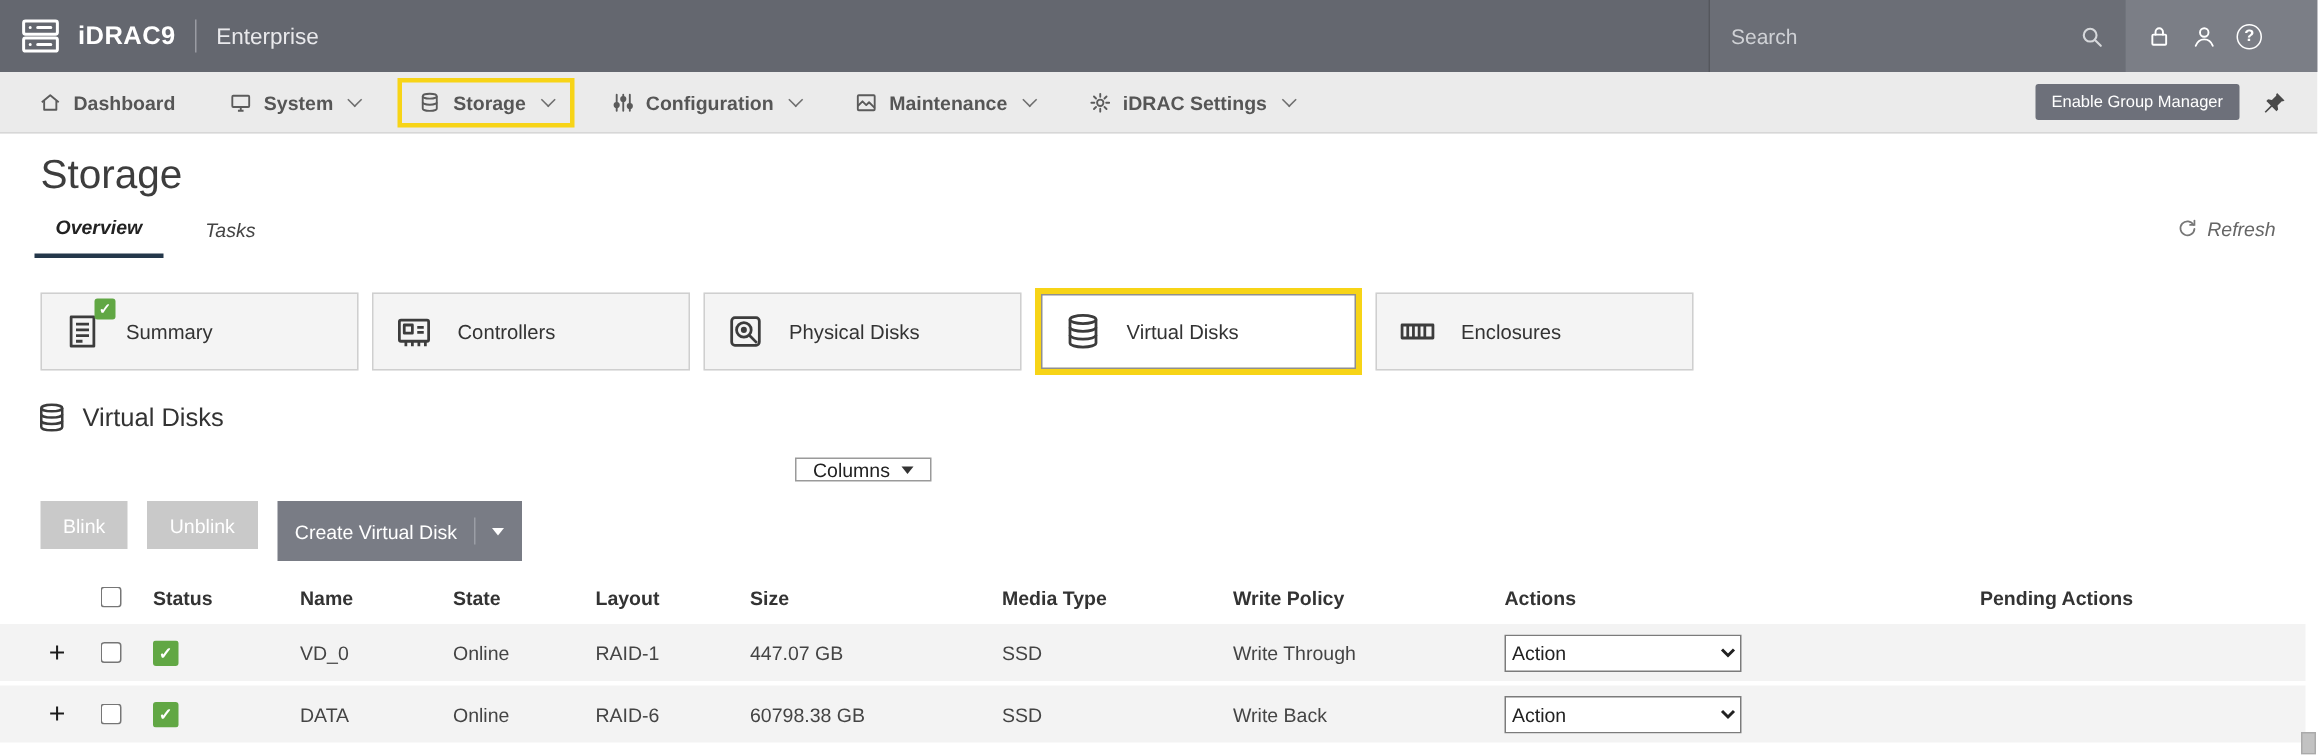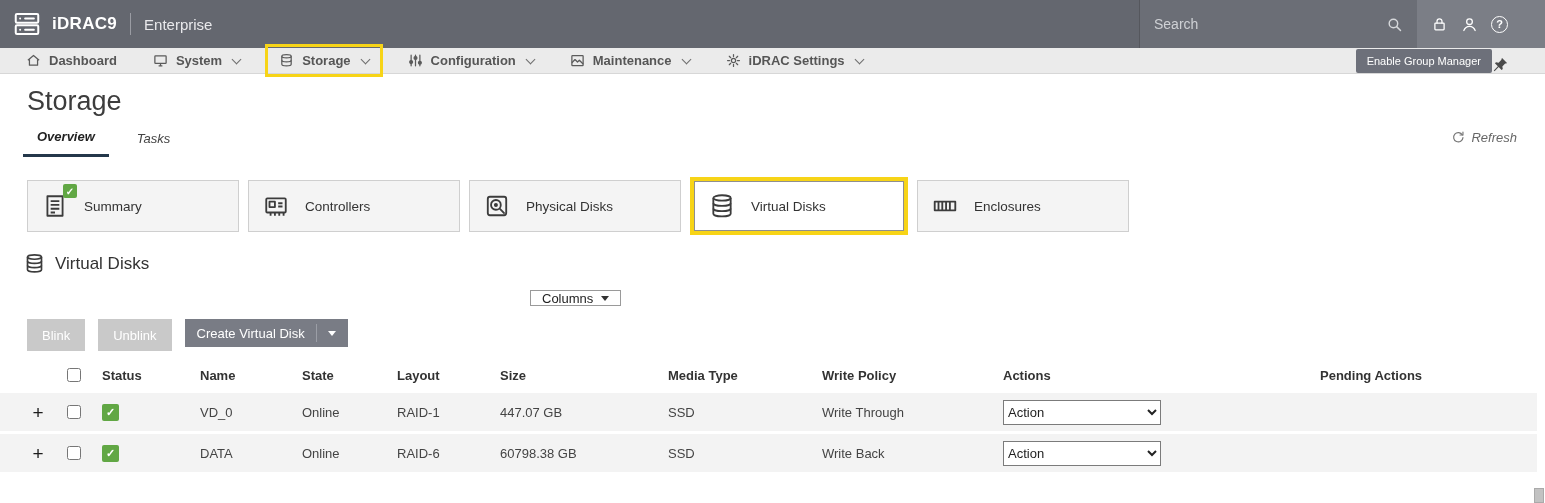--- a/index.html
+++ b/index.html
@@ -21,27 +21,27 @@
   .header-search { width:278px; background:#6b6e76; border-left:1px solid #55575d; display:flex; align-items:center; padding:0 14px; }
   .search-input { flex:1; background:transparent; border:none; outline:none; color:#eceef0; font-size:14px; font-family:inherit; }
   .search-input::placeholder { color:#cfd1d5; }
   .search-icon { width:17px; height:17px; color:#d6d8db; cursor:pointer; }
   .header-icons { width:128px; background:#7b7e86; display:flex; align-items:center; gap:13px; padding-left:14px; }
   .hicon { width:17px; height:17px; color:#fff; cursor:pointer; }
   .help-circle { width:17px; height:17px; border:1.6px solid #fff; border-radius:50%; color:#fff;
                  font-size:11px; font-weight:bold; display:flex; align-items:center; justify-content:center; cursor:pointer; }
 
   
-  .nav-bar { height:26px; background:#ebebeb; border-bottom:1px solid #d7d7d7; display:flex; align-items:center; padding-left:26px; gap:36px; }
+  .nav-bar { height:41px; background:#ebebeb; border-bottom:1px solid #d7d7d7; display:flex; align-items:center; padding-left:26px; gap:36px; }
   .nav-item { display:flex; align-items:center; gap:8px; font-size:13px; font-weight:bold; color:#565656; cursor:pointer; white-space:nowrap; }
   .nav-item svg { width:15px; height:15px; color:#5b5b5b; }
   .chev { width:7px; height:7px; border-left:1.6px solid #6e6e6e; border-bottom:1.6px solid #6e6e6e;
           transform:rotate(-45deg); margin:-3px 0 0 3px; }
   .nav-highlight { border:3px solid var(--highlight-yellow); padding:6px 11px; margin:-6px -11px; }
-  .nav-right { margin-left:auto; display:flex; align-items:flex-end; padding-right:36px; }
+  .nav-right { margin-left:auto; display:flex; align-items:center; gap:15px; padding-right:20px; }
   .egm-btn { background:#6d707a; color:#fff; border:none; font-size:11px; padding:6px 11px; border-radius:2px; cursor:pointer; font-family:inherit; }
   .pin-icon { width:17px; height:17px; color:#4a4a4a; cursor:pointer; }
 
   
   .page-title { font-size:27px; font-weight:400; color:#3d3d3d; margin:12px 0 0 27px; }
   .tab-row { display:flex; align-items:center; margin:8px 28px 0 23px;font-style:italic; }
   .tab { font-size:13px; color:#444; padding:4px 14px 10px; margin-right:14px; cursor:pointer; }
   .tab.active { font-weight:bold; color:#222; border-bottom:3px solid #24374a; }
   .refresh { margin-left:auto; display:flex; align-items:center; gap:6px; font-size:13px; color:#666; cursor:pointer; padding-bottom:8px; }
   .refresh svg { width:14px; height:14px; color:#777; }
@@ -68,21 +68,21 @@
   .filter-input { flex:1; border:none; outline:none; font-size:13.5px; color:#444; font-family:inherit; }
   .filter-input::placeholder { color:#8a8a8a; }
   .filter-options { font-size:13.5px; color:#333; cursor:pointer; }
   .columns-btn { height:16px; border:1px solid #9a9a9a; background:#fff; font-size:13px; color:#222;
                  padding:0 11px; display:flex; align-items:center; gap:8px; cursor:pointer; font-family:inherit; }
   .caret-dark { width:0; height:0; border-left:4px solid transparent; border-right:4px solid transparent; border-top:5px solid #333; }
 
   
   .toolbar { display:flex; gap:13px; margin:13px 0 0 27px; }
   .btn-disabled { background:#c9c9c9; color:#fff; border:none; font-size:13px; height:32px; padding:0 15px; font-family:inherit; }
-  .btn-create { background:#797c85; color:#fff; border:none; font-size:13px; height:28px; padding:0 12px;
+  .btn-create { background:#797c85; color:#fff; border:none; font-size:13px; height:40px; padding:0 12px;
                 display:flex; align-items:center; gap:11px; cursor:pointer; font-family:inherit; }
   .btn-create .vsep { width:1px; height:18px; background:#9b9ea6; }
   .caret-white { width:0; height:0; border-left:4px solid transparent; border-right:4px solid transparent; border-top:5px solid #fff; }
 
   
   .grid { display:grid; grid-template-columns:36px 36px 98px 102px 95px 103px 168px 154px 181px 317px 1fr; align-items:center; }
   .thead { height:36px; margin-top:6px; padding-left:20px; font-size:13px; font-weight:bold; color:#333; }
   .trow { height:38px; margin:0 8px 3px 0; padding-left:20px; background:#f3f3f3; font-size:13px; color:#444; }
   .cell { padding-left:10px; overflow:hidden; white-space:nowrap; }
   .c-center { display:flex; justify-content:center; padding-left:0; }

